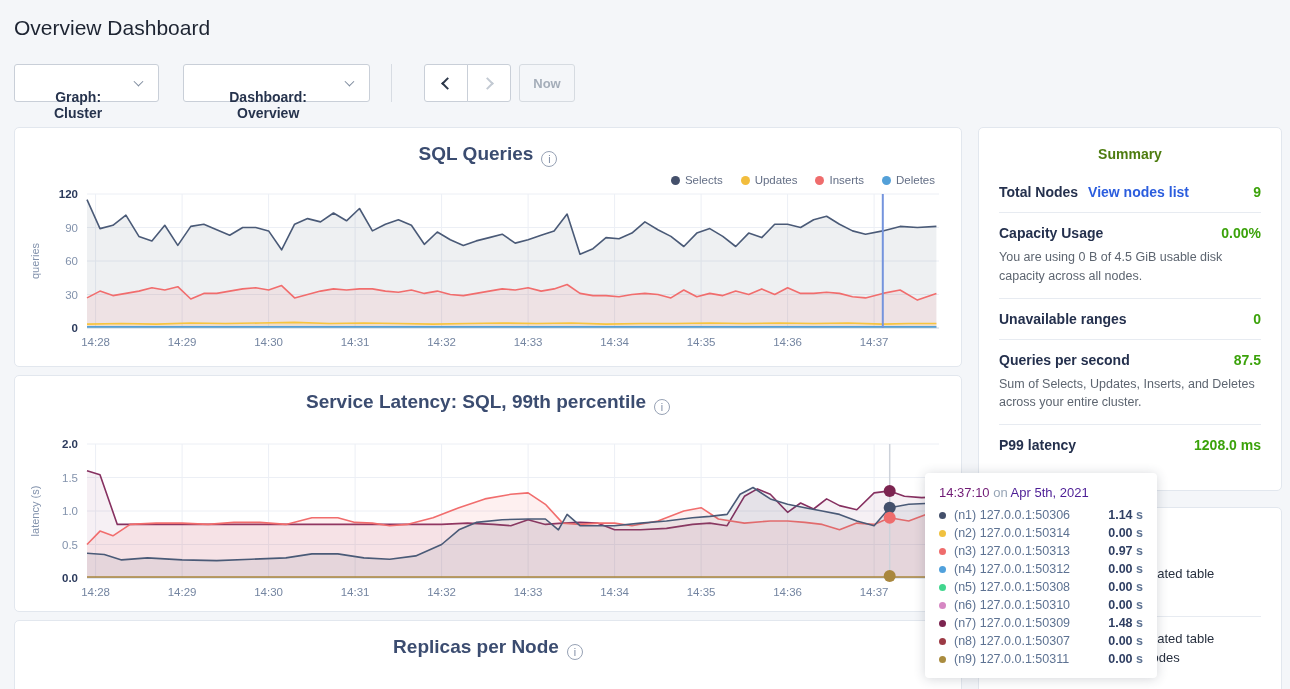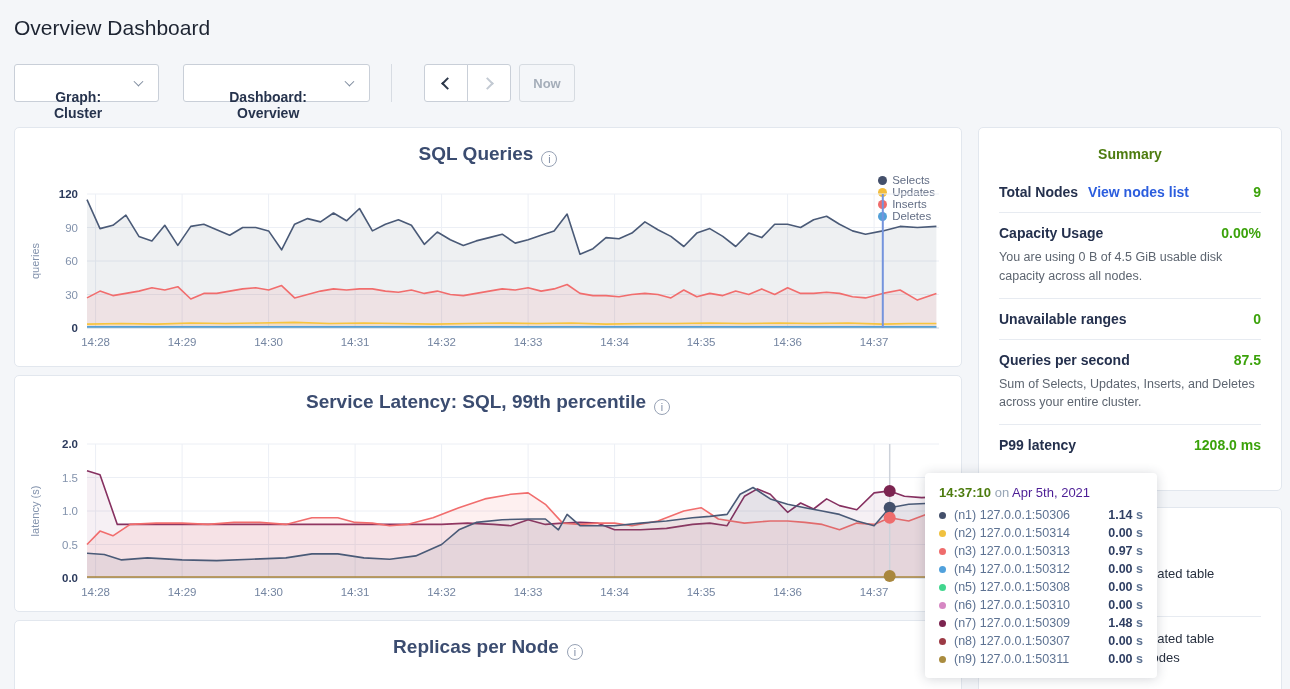--- a/index.html
+++ b/index.html
@@ -37,21 +37,21 @@
   .col-right { width:304px; }
   .panel { background:#fff; border:1px solid #e2e7ee; border-radius:5px; }
   .col-left .panel { margin-bottom:8px; position:relative; }
   .chart-panel { height:240px; }
   .chart-panel.latency { height:237px; }
   .chart-panel.replicas { height:240px; }
   .chart-title-row { text-align:center; padding-top:15px; }
   .chart-title { font-size:19px; font-weight:bold; color:#3b4c70; }
   .info-icon { display:inline-block; width:16px; height:16px; border:1px solid #97a2b5; border-radius:50%;
     color:#7d8ba3; font-size:10.5px; line-height:14px; text-align:center; margin-left:8px; vertical-align:-3px; cursor:pointer; }
-  .legend { position:absolute; right:26px; top:46px; display:flex;flex-direction:column; }
+  .legend { position:absolute; right:26px; top:46px; display:flex; }
   .legend-item { display:flex; align-items:center; margin-left:18px; cursor:pointer; font-size:11.5px; color:#636e85; }
   .legend-dot { width:9px; height:9px; border-radius:50%; margin-right:5px; }
   svg.chart { position:absolute; left:8px; }
   svg.chart text { font-family:"Liberation Sans", sans-serif; }
   #sql-svg { top:60px; }
   #lat-svg { top:62px; }
 
   .col-right .panel { margin-bottom:16px; padding:0 20px; overflow:hidden; }
   .panel.summary { height:364px; }
   .panel.events { height:240px; }
@@ -63,21 +63,21 @@
   .slink { font-size:14px; font-weight:bold; color:#2b5dde; text-decoration:none; cursor:pointer; }
   .svalue { margin-left:auto; font-size:14px; font-weight:bold; color:#3ba20a; }
   .ssub { margin-top:7px; font-size:12.5px; color:#5d6570; line-height:1.5; }
 
   .event-item { padding:13px 0; font-size:13px; color:#28303f; line-height:1.45; border-bottom:1px solid #e7ebf1; }
   .event-item:last-child { border-bottom:none; }
 
   .tooltip { position:absolute; left:925px; top:473px; width:232px; background:#fff; border-radius:4px;
     box-shadow:0 1px 12px rgba(40,50,70,0.2); padding:12px 14px 10px; z-index:20; }
   .tt-header { font-size:13px; margin-bottom:6px; }
-  .tt-time { color:#4d7c0f;font-weight:bold; }
+  .tt-time { color:#701a75; }
   .tt-on { color:#97a5b6; }
   .tt-date { color:#4c1d95; }
   .tt-row { display:flex; align-items:center; height:18px; font-size:12.5px; }
   .tt-dot { width:7px; height:7px; border-radius:50%; margin-right:8px; flex:none; }
   .tt-name { color:#5d7292; }
   .tt-val { margin-left:auto; font-weight:bold; color:#2f3f63; }
   .tt-unit { color:#5d7292; }
 </style>
 </head>
 <body>

